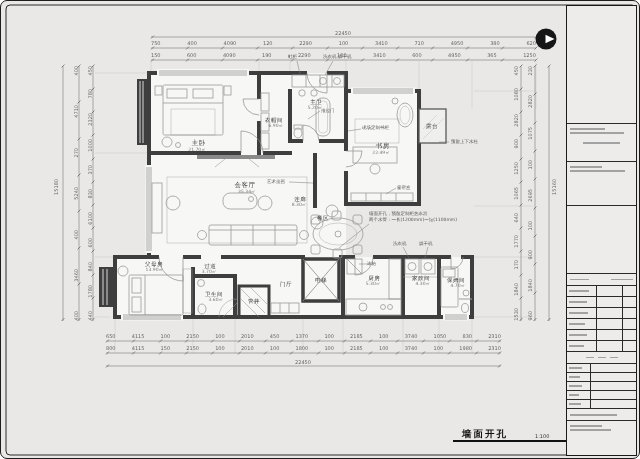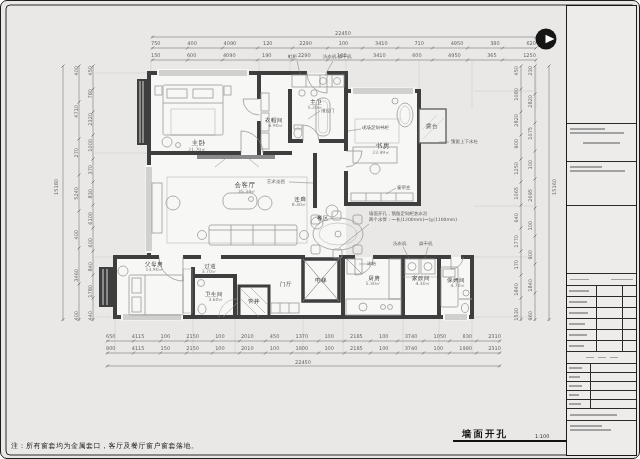--- a/index.html
+++ b/index.html
@@ -411,21 +411,20 @@
       <span>1075</span>
       <span>100</span>
       <span>2695</span>
       <span>100</span>
       <span>900</span>
       <span>1840</span>
       <span>960</span>
     </div>
   <div class="dtotv" style="left:550px;top:178px">15160</div>
 
-  <div class="note">注：所有窗套均为金属套口，客厅及餐厅窗户窗套落地。</div>
   <div class="ptitle">墙面开孔</div>
   <div class="pscale">1:100</div>
   <div class="punder"></div>
 
   <div class="tblock">
     <div class="ts" style="height:118px"></div>
     <div class="ts" style="height:38px">
       <div class="bar" style="width:55%"></div>
       <div class="bar" style="width:85%"></div>
       <div class="bar c" style="width:60%;margin-top:8px"></div>

